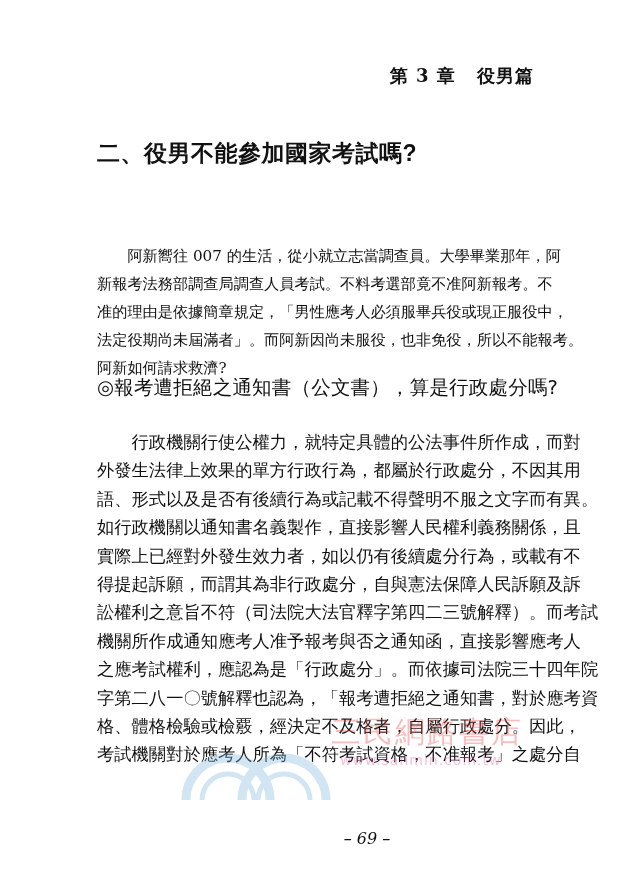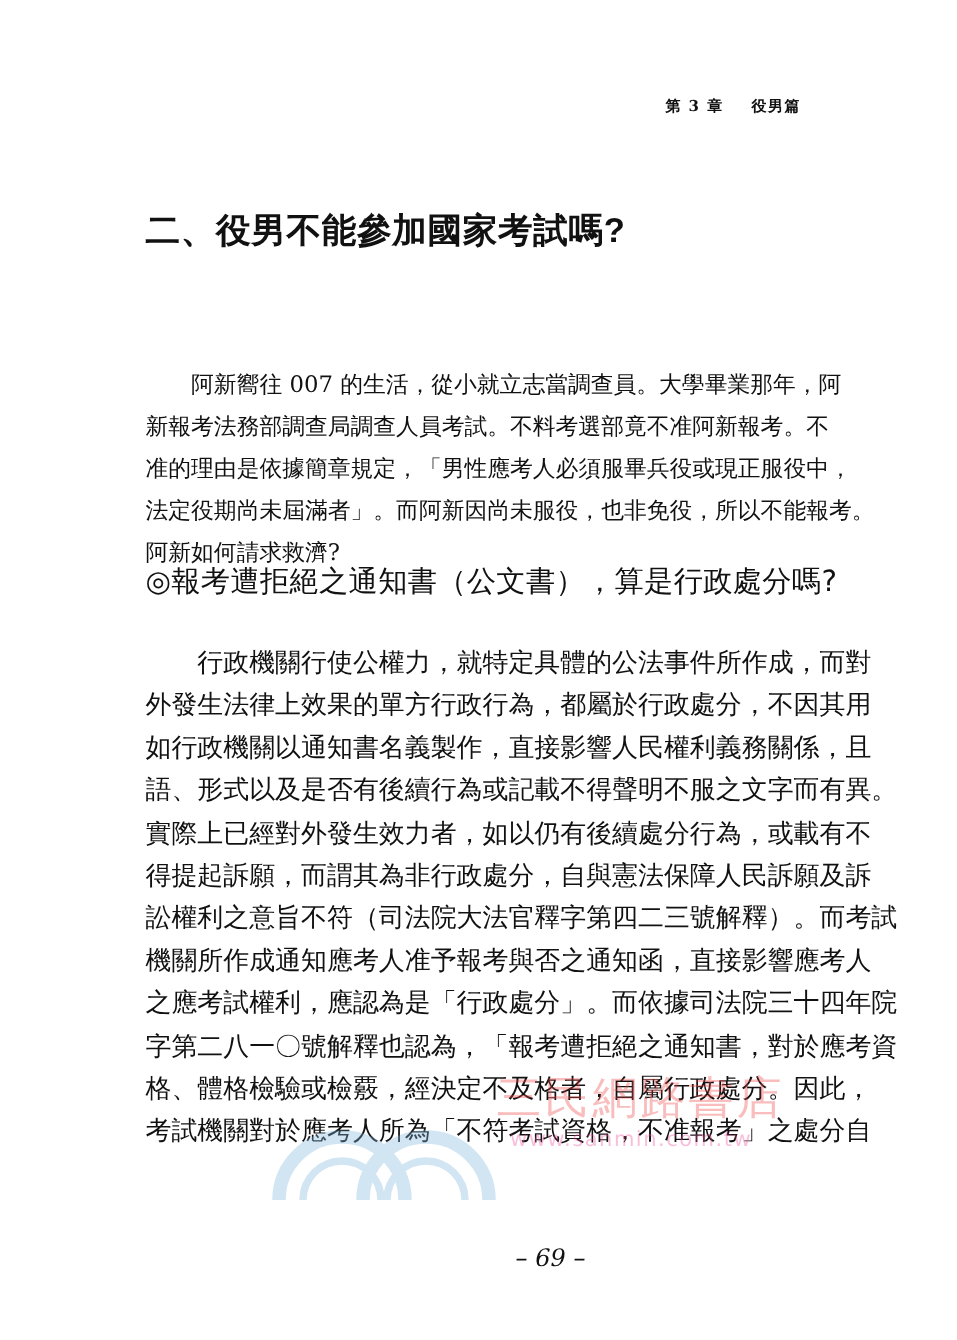--- a/index.html
+++ b/index.html
@@ -18,21 +18,21 @@
     .page {
       position: absolute;
       left: 0; top: 0;
       width: 638px; height: 893px;
       background: #ffffff;
     }
     .running-header {
       position: absolute;
       top: 64px;
       right: 104px;
-      font-size: 10px;
+      font-size: 18px;
       letter-spacing: 1px;
       font-weight: bold;
       font-family: "DejaVu Serif", "Liberation Serif", serif;
     }
     .running-header .chap { margin-right: 14px; }
     .section-title {
       position: absolute;
       left: 97px;
       top: 138px;
       font-size: 23px;
@@ -131,22 +131,22 @@
     <span class="line">准的理由是依據簡章規定，「男性應考人必須服畢兵役或現正服役中，</span>
     <span class="line">法定役期尚未屆滿者」。而阿新因尚未服役，也非免役，所以不能報考。</span>
     <span class="line">阿新如何請求救濟?</span>
   </div>
 
   <div class="sub-heading">◎報考遭拒絕之通知書（公文書），算是行政處分嗎?</div>
 
   <div class="body-text">
     <span class="line">　　行政機關行使公權力，就特定具體的公法事件所作成，而對</span>
     <span class="line">外發生法律上效果的單方行政行為，都屬於行政處分，不因其用</span>
+    <span class="line">語、形式以及是否有後續行為或記載不得聲明不服之文字而有異。</span>
     <span class="line">如行政機關以通知書名義製作，直接影響人民權利義務關係，且</span>
-    <span class="line">語、形式以及是否有後續行為或記載不得聲明不服之文字而有異。</span>
     <span class="line">實際上已經對外發生效力者，如以仍有後續處分行為，或載有不</span>
     <span class="line">得提起訴願，而謂其為非行政處分，自與憲法保障人民訴願及訴</span>
     <span class="line">訟權利之意旨不符（司法院大法官釋字第四二三號解釋）。而考試</span>
     <span class="line">機關所作成通知應考人准予報考與否之通知函，直接影響應考人</span>
     <span class="line">之應考試權利，應認為是「行政處分」。而依據司法院三十四年院</span>
     <span class="line">字第二八一〇號解釋也認為，「報考遭拒絕之通知書，對於應考資</span>
     <span class="line">格、體格檢驗或檢覈，經決定不及格者，自屬行政處分。因此，</span>
     <span class="line">考試機關對於應考人所為「不符考試資格，不准報考」之處分自</span>
   </div>
 

